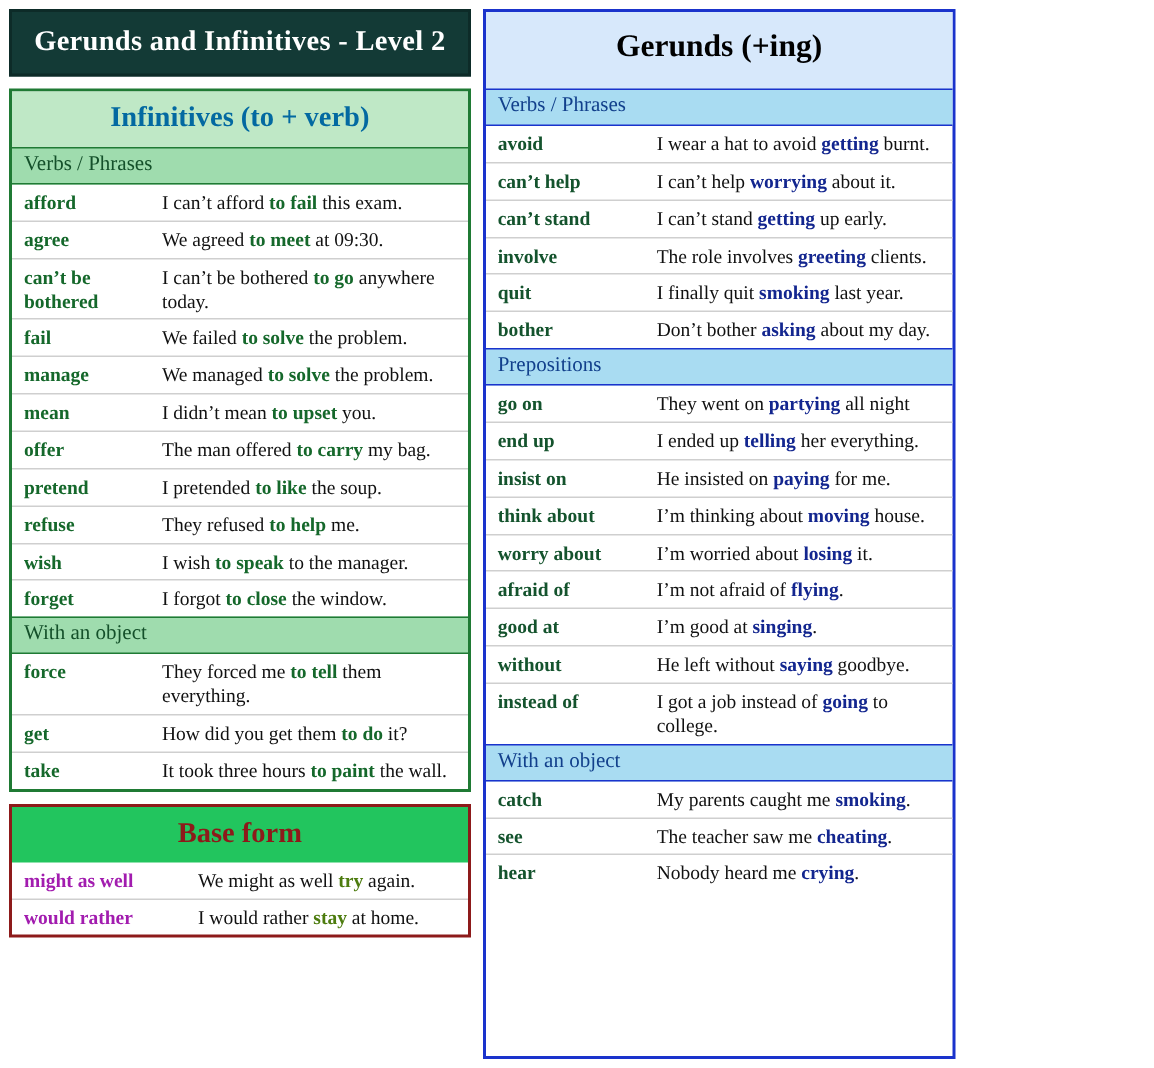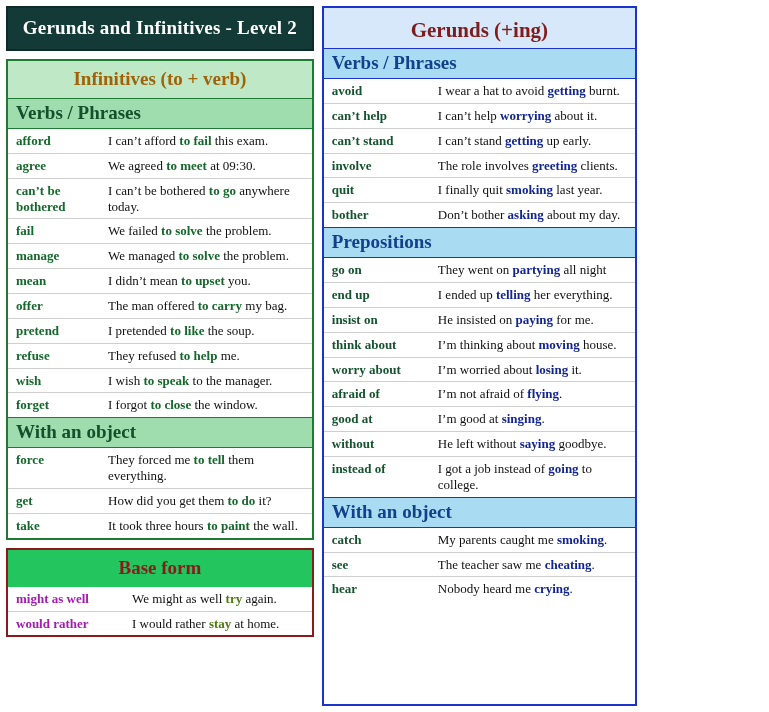--- a/index.html
+++ b/index.html
@@ -62,36 +62,36 @@
   }
 
   .card-header {
     text-align: center;
     font-weight: bold;
     font-size: 19px;
     padding: 7px 4px 8px 4px;
   }
   .card-header.green {
     background: #bfe8c6;
-    color: #a16207;
+    color: #0369a1;
   }
   .card-header.red {
     background: #22c55e;
     color: #8d1a1a;
   }
   .card-header.blue {
     background: #d7e8fb;
-    color: #7f1d1d;
+    color: #000000;
     font-size: 21px;
-    padding: 10px 4px 5px 4px;
+    padding: 10px 4px 16px 4px;
   }
 
   .section-head {
-    font-weight: bold;
-    font-size: 19px;
+    font-weight: normal;
+    font-size: 14px;
     padding: 3px 8px 4px 8px;
     box-sizing: border-box;
   }
   .section-head.green {
     background: #9fdcae;
     color: #14502a;
     border-top: 1px solid #1f7a34;
     border-bottom: 1px solid #1f7a34;
   }
   .section-head.blue {

